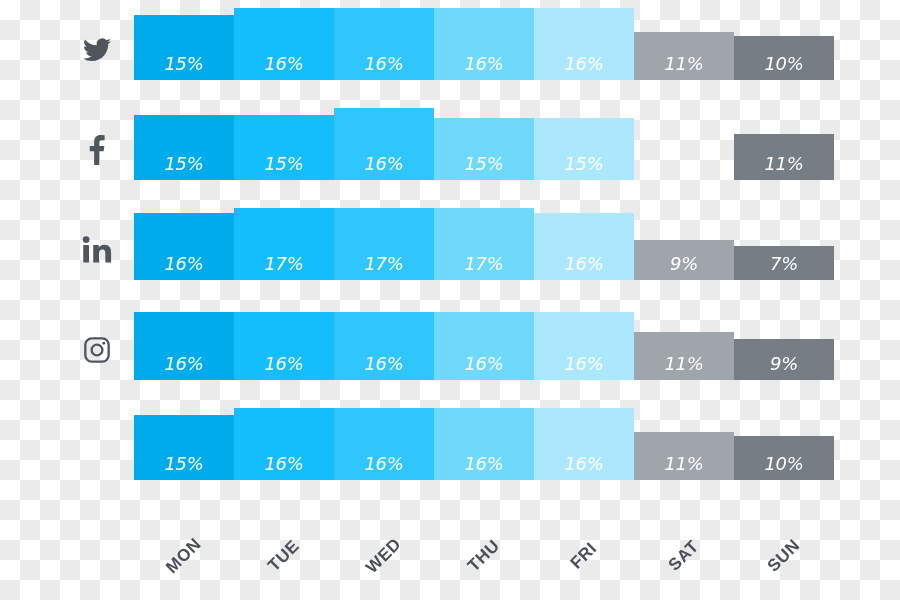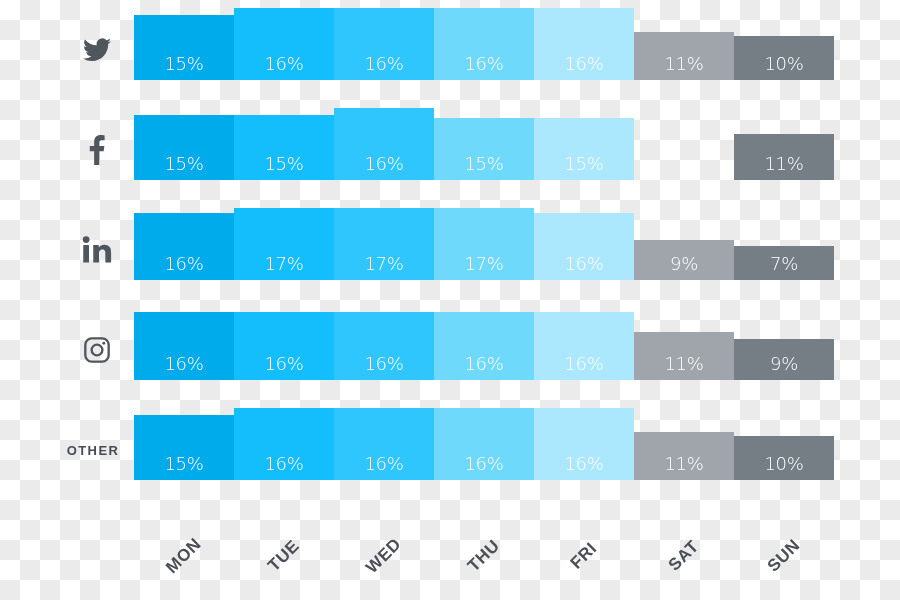--- a/index.html
+++ b/index.html
@@ -25,20 +25,21 @@
     width: 900px;
     height: 600px;
   }
 
   
   .row {
     position: absolute;
     left: 0;
     width: 900px;
     height: 100px;
+    font-style: italic;
   }
 
   .row-icon {
     position: absolute;
     left: 62px;
     top: 0;
     width: 70px;
     height: 100px;
     display: flex;
     align-items: center;
@@ -243,21 +244,20 @@
       <div class="bar" style="left: 500px; height: 48px; background-color: rgb(160, 165, 171);">
           <span class="bar-value">11%</span>
         </div>
       <div class="bar" style="left: 600px; height: 41px; background-color: rgb(117, 125, 133);">
           <span class="bar-value">9%</span>
         </div>
     </div>
   </div>
 
   <div class="row" style="top:400px;">
-    <div class="row-label-other">OTHER</div>
     <div class="bars">
       <div class="bar" style="left: 0px; height: 65px; background-color: rgb(0, 171, 236);">
           <span class="bar-value">15%</span>
         </div>
       <div class="bar" style="left: 100px; height: 72px; background-color: rgb(20, 189, 251);">
           <span class="bar-value">16%</span>
         </div>
       <div class="bar" style="left: 200px; height: 72px; background-color: rgb(47, 197, 253);">
           <span class="bar-value">16%</span>
         </div>

